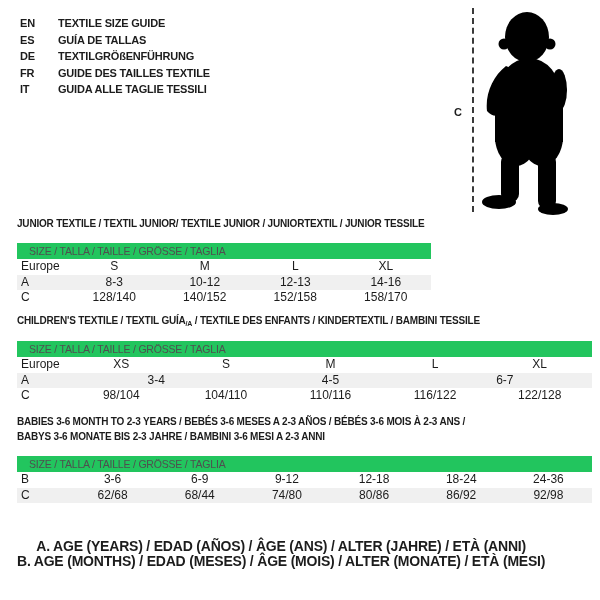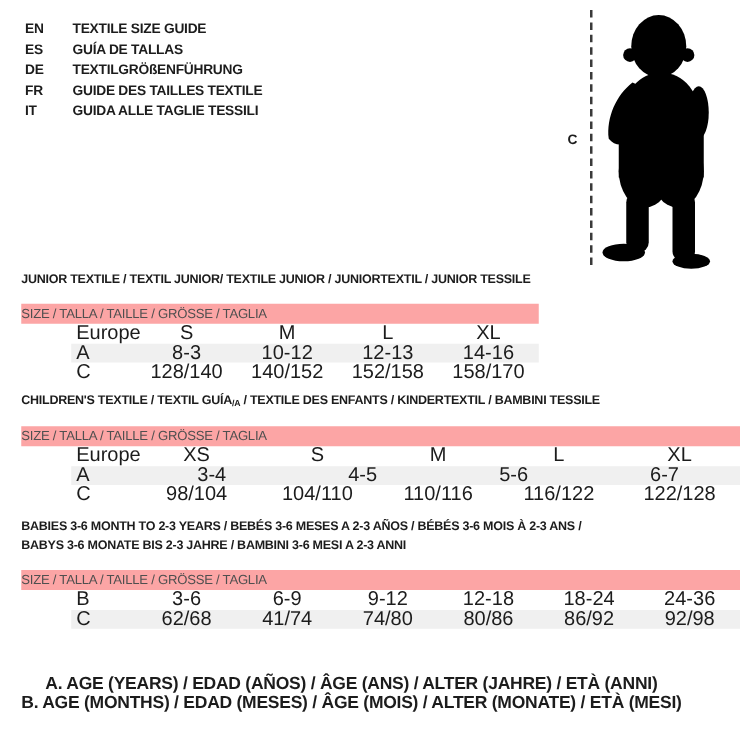--- a/index.html
+++ b/index.html
@@ -38,25 +38,25 @@
   .sec { position:absolute; left:17px; }
   .sec1 { top:216px; width:414px; }
   .sec2 { top:313px; width:575px; }
   .sec3 { top:414px; width:575px; }
   .sec-title {
     font-weight:bold; font-size:10px; letter-spacing:-0.2px;
     line-height:15px; margin-bottom:12px; white-space:nowrap;
   }
   .sub-a { font-size:7px; position:relative; top:2px; }
   .bar {
-    background:#fca5a5; height:16px; line-height:16px;
+    background:#22c55e; height:16px; line-height:16px;
     font-size:10.5px; letter-spacing:-0.2px; color:#4f4f4f;
-    padding-left:0; white-space:nowrap;
-  }
-  .trow { display:flex; height:15.5px; line-height:15.5px; font-size:16px;margin-left:40px; }
+    padding-left:12px; white-space:nowrap;
+  }
+  .trow { display:flex; height:15.5px; line-height:15.5px; font-size:12px; }
   .trow.alt { background:#f0f0f0; }
   .tlabel { width:52px; padding-left:4px; flex:none; }
   .tcell { flex:1; text-align:center; }
 
   
   .footnotes { position:absolute; left:17px; top:539px; }
   .footnote {
     font-weight:bold; font-size:14px; letter-spacing:-0.2px;
     line-height:15.2px; white-space:nowrap;text-align:center;
   }
@@ -153,21 +153,20 @@
         <span class="tcell">XS</span>
         <span class="tcell">S</span>
         <span class="tcell">M</span>
         <span class="tcell">L</span>
         <span class="tcell">XL</span>
       </div>
       <div class="trow alt">
         <span class="tlabel">A</span>
         <span class="tcell">3-4</span>
         <span class="tcell">4-5</span>
-        <span class="tcell">5-6</span>
         <span class="tcell">6-7</span>
       </div>
       <div class="trow">
         <span class="tlabel">C</span>
         <span class="tcell">98/104</span>
         <span class="tcell">104/110</span>
         <span class="tcell">110/116</span>
         <span class="tcell">116/122</span>
         <span class="tcell">122/128</span>
       </div>
@@ -186,21 +185,21 @@
         <span class="tcell">3-6</span>
         <span class="tcell">6-9</span>
         <span class="tcell">9-12</span>
         <span class="tcell">12-18</span>
         <span class="tcell">18-24</span>
         <span class="tcell">24-36</span>
       </div>
       <div class="trow alt">
         <span class="tlabel">C</span>
         <span class="tcell">62/68</span>
-        <span class="tcell">41/74</span>
+        <span class="tcell">68/44</span>
         <span class="tcell">74/80</span>
         <span class="tcell">80/86</span>
         <span class="tcell">86/92</span>
         <span class="tcell">92/98</span>
       </div>
     </div>
 </section>
 
 <div class="footnotes">
   <div class="footnote">A. AGE (YEARS) / EDAD (AÑOS) / ÂGE (ANS) / ALTER (JAHRE) / ETÀ (ANNI)</div>

